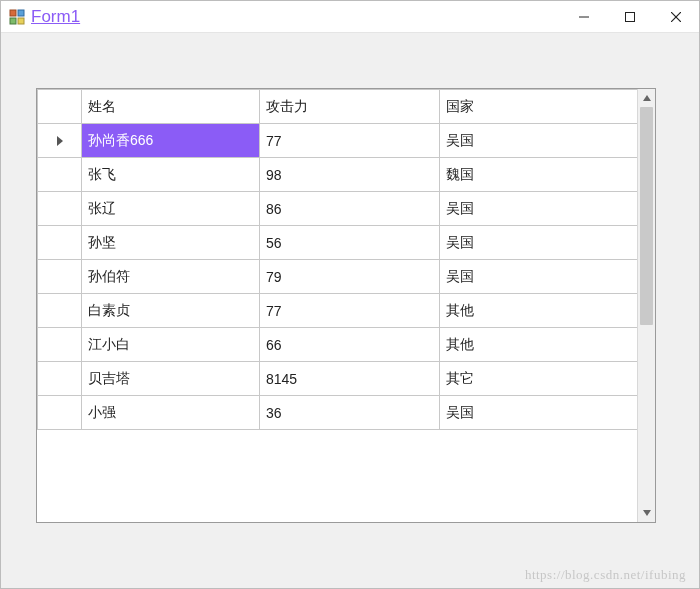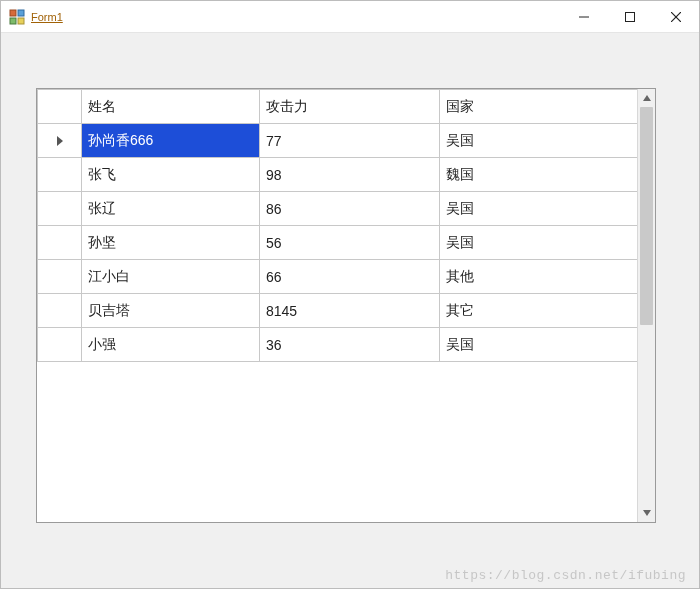--- a/index.html
+++ b/index.html
@@ -28,21 +28,21 @@
     align-items: center;
     padding-left: 8px;
     border-bottom: 1px solid #e5e5e5;
   }
   .app-icon {
     width: 16px; height: 16px;
     margin-right: 6px;
     display: flex; align-items: center; justify-content: center;
   }
   .app-icon svg { width: 16px; height: 16px; }
-  .title-text { flex: 0 0 auto; font-size: 11px; color: #a16207; text-decoration: underline; }
+  .title-text { flex: 0 0 auto; font-size: 17px; color: #8b5cf6; text-decoration: underline; }
   .title-spacer { flex: 1; }
   .win-controls { display: flex; height: 100%; }
   .win-btn {
     width: 46px; height: 100%;
     display: flex; align-items: center; justify-content: center;
     color: #222;
   }
   .win-btn svg { display: block; }
 
   .client-area {
@@ -102,21 +102,21 @@
   }
   .row-indicator {
     width: 0; height: 0;
     border-top: 5px solid transparent;
     border-bottom: 5px solid transparent;
     border-left: 6px solid #555;
     margin: 0 auto;
   }
 
   tr.selected td.cell-name {
-    background: #1d4ed8;
+    background: #8b5cf6;
     color: #fff;
   }
 
   
   .vscroll {
     width: 18px;
     background: #f0f0f0;
     border-left: 1px solid #d8d8d8;
     display: flex;
     flex-direction: column;
@@ -134,21 +134,21 @@
     border-radius: 1px;
   }
   .vscroll svg { display:block; }
 
   .watermark {
     position: absolute;
     right: 14px;
     bottom: 6px;
     color: rgba(120,120,120,0.35);
     font-size: 13px;
-    font-family: Liberation Mono, monospace;
+    font-family: Liberation Serif, serif;
     letter-spacing: 0.5px;
   }
 </style>
 </head>
 <body>
 
 <div class="window">
   <div class="titlebar">
     <span class="app-icon">
       <svg viewBox="0 0 16 16">
@@ -221,20 +221,32 @@
                 <td class="cell-country">吴国</td>
               </tr>
               <tr>
                 <td class="rowheader"></td>
                 <td class="cell-name">孙坚</td>
                 <td class="cell-attack">56</td>
                 <td class="cell-country">吴国</td>
               </tr>
               <tr>
                 <td class="rowheader"></td>
+                <td class="cell-name">孙伯符</td>
+                <td class="cell-attack">79</td>
+                <td class="cell-country">吴国</td>
+              </tr>
+              <tr>
+                <td class="rowheader"></td>
+                <td class="cell-name">白素贞</td>
+                <td class="cell-attack">77</td>
+                <td class="cell-country">其他</td>
+              </tr>
+              <tr>
+                <td class="rowheader"></td>
                 <td class="cell-name">江小白</td>
                 <td class="cell-attack">66</td>
                 <td class="cell-country">其他</td>
               </tr>
               <tr>
                 <td class="rowheader"></td>
                 <td class="cell-name">贝吉塔</td>
                 <td class="cell-attack">8145</td>
                 <td class="cell-country">其它</td>
               </tr>

